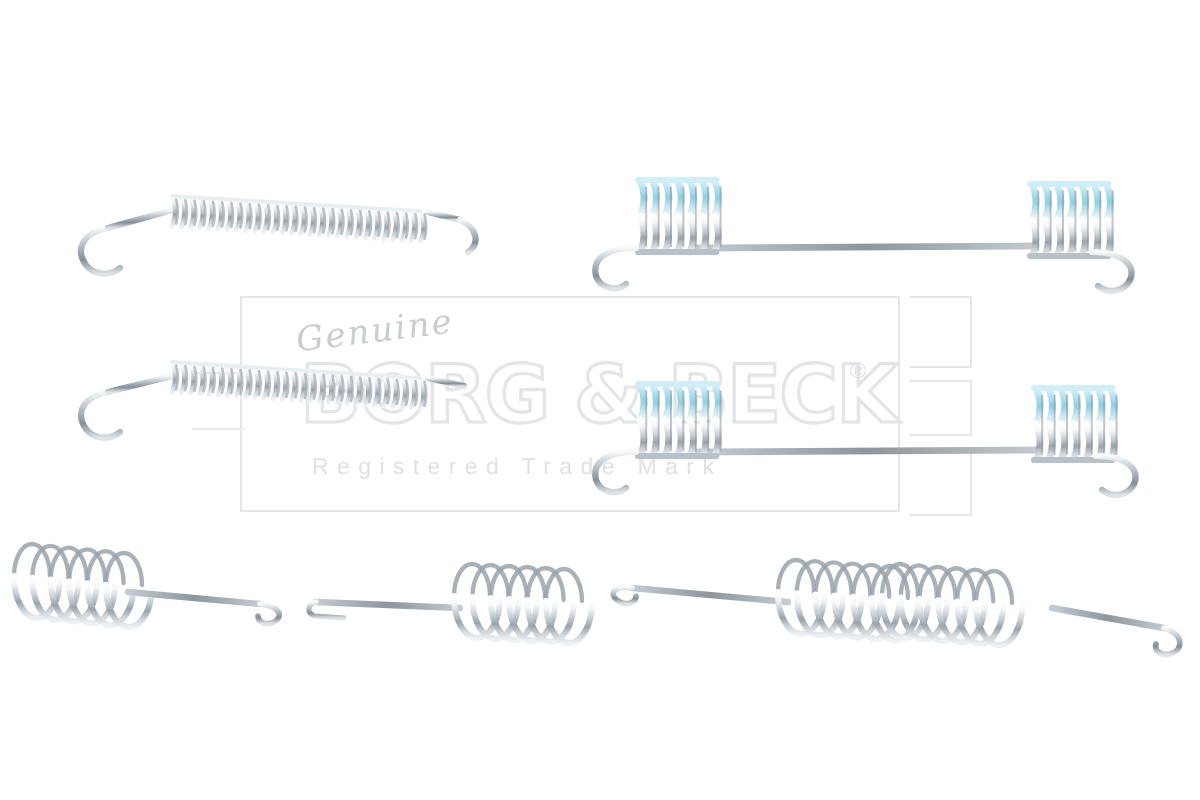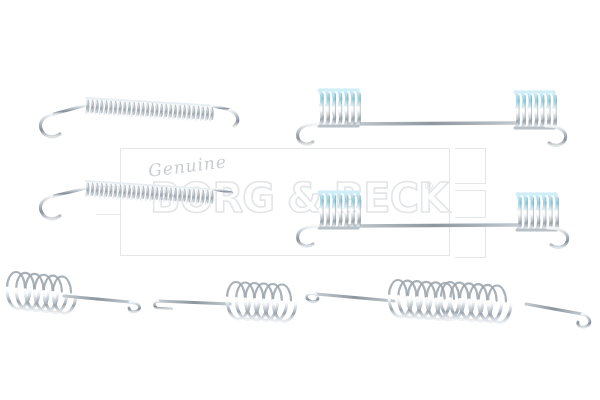--- a/index.html
+++ b/index.html
@@ -74,20 +74,21 @@
   <div class="wm-box"></div>
   <div class="wm-bracket br-a"></div>
   <div class="wm-bracket br-b"></div>
   <div class="wm-bracket br-c"></div>
   <div class="wm-bracket br-l"></div>
   <div class="wm-bracket br-l2"></div>
 
   <div class="wm-genuine">Genuine</div>
   <div class="wm-brand">BORG &amp; BECK</div>
   <div class="wm-reg">®</div>
+  <div class="wm-sub">Registered Trade Mark</div>
 
   <svg width="0" height="0" style="position:absolute">
     <defs>
       <linearGradient id="gSteel" x1="0" y1="0" x2="0" y2="1">
         <stop offset="0%" stop-color="#ffffff"></stop>
         <stop offset="18%" stop-color="#f4f6f8"></stop>
         <stop offset="42%" stop-color="#c6ced4"></stop>
         <stop offset="62%" stop-color="#9aa3ab"></stop>
         <stop offset="82%" stop-color="#cdd4da"></stop>
         <stop offset="100%" stop-color="#eef1f3"></stop>

